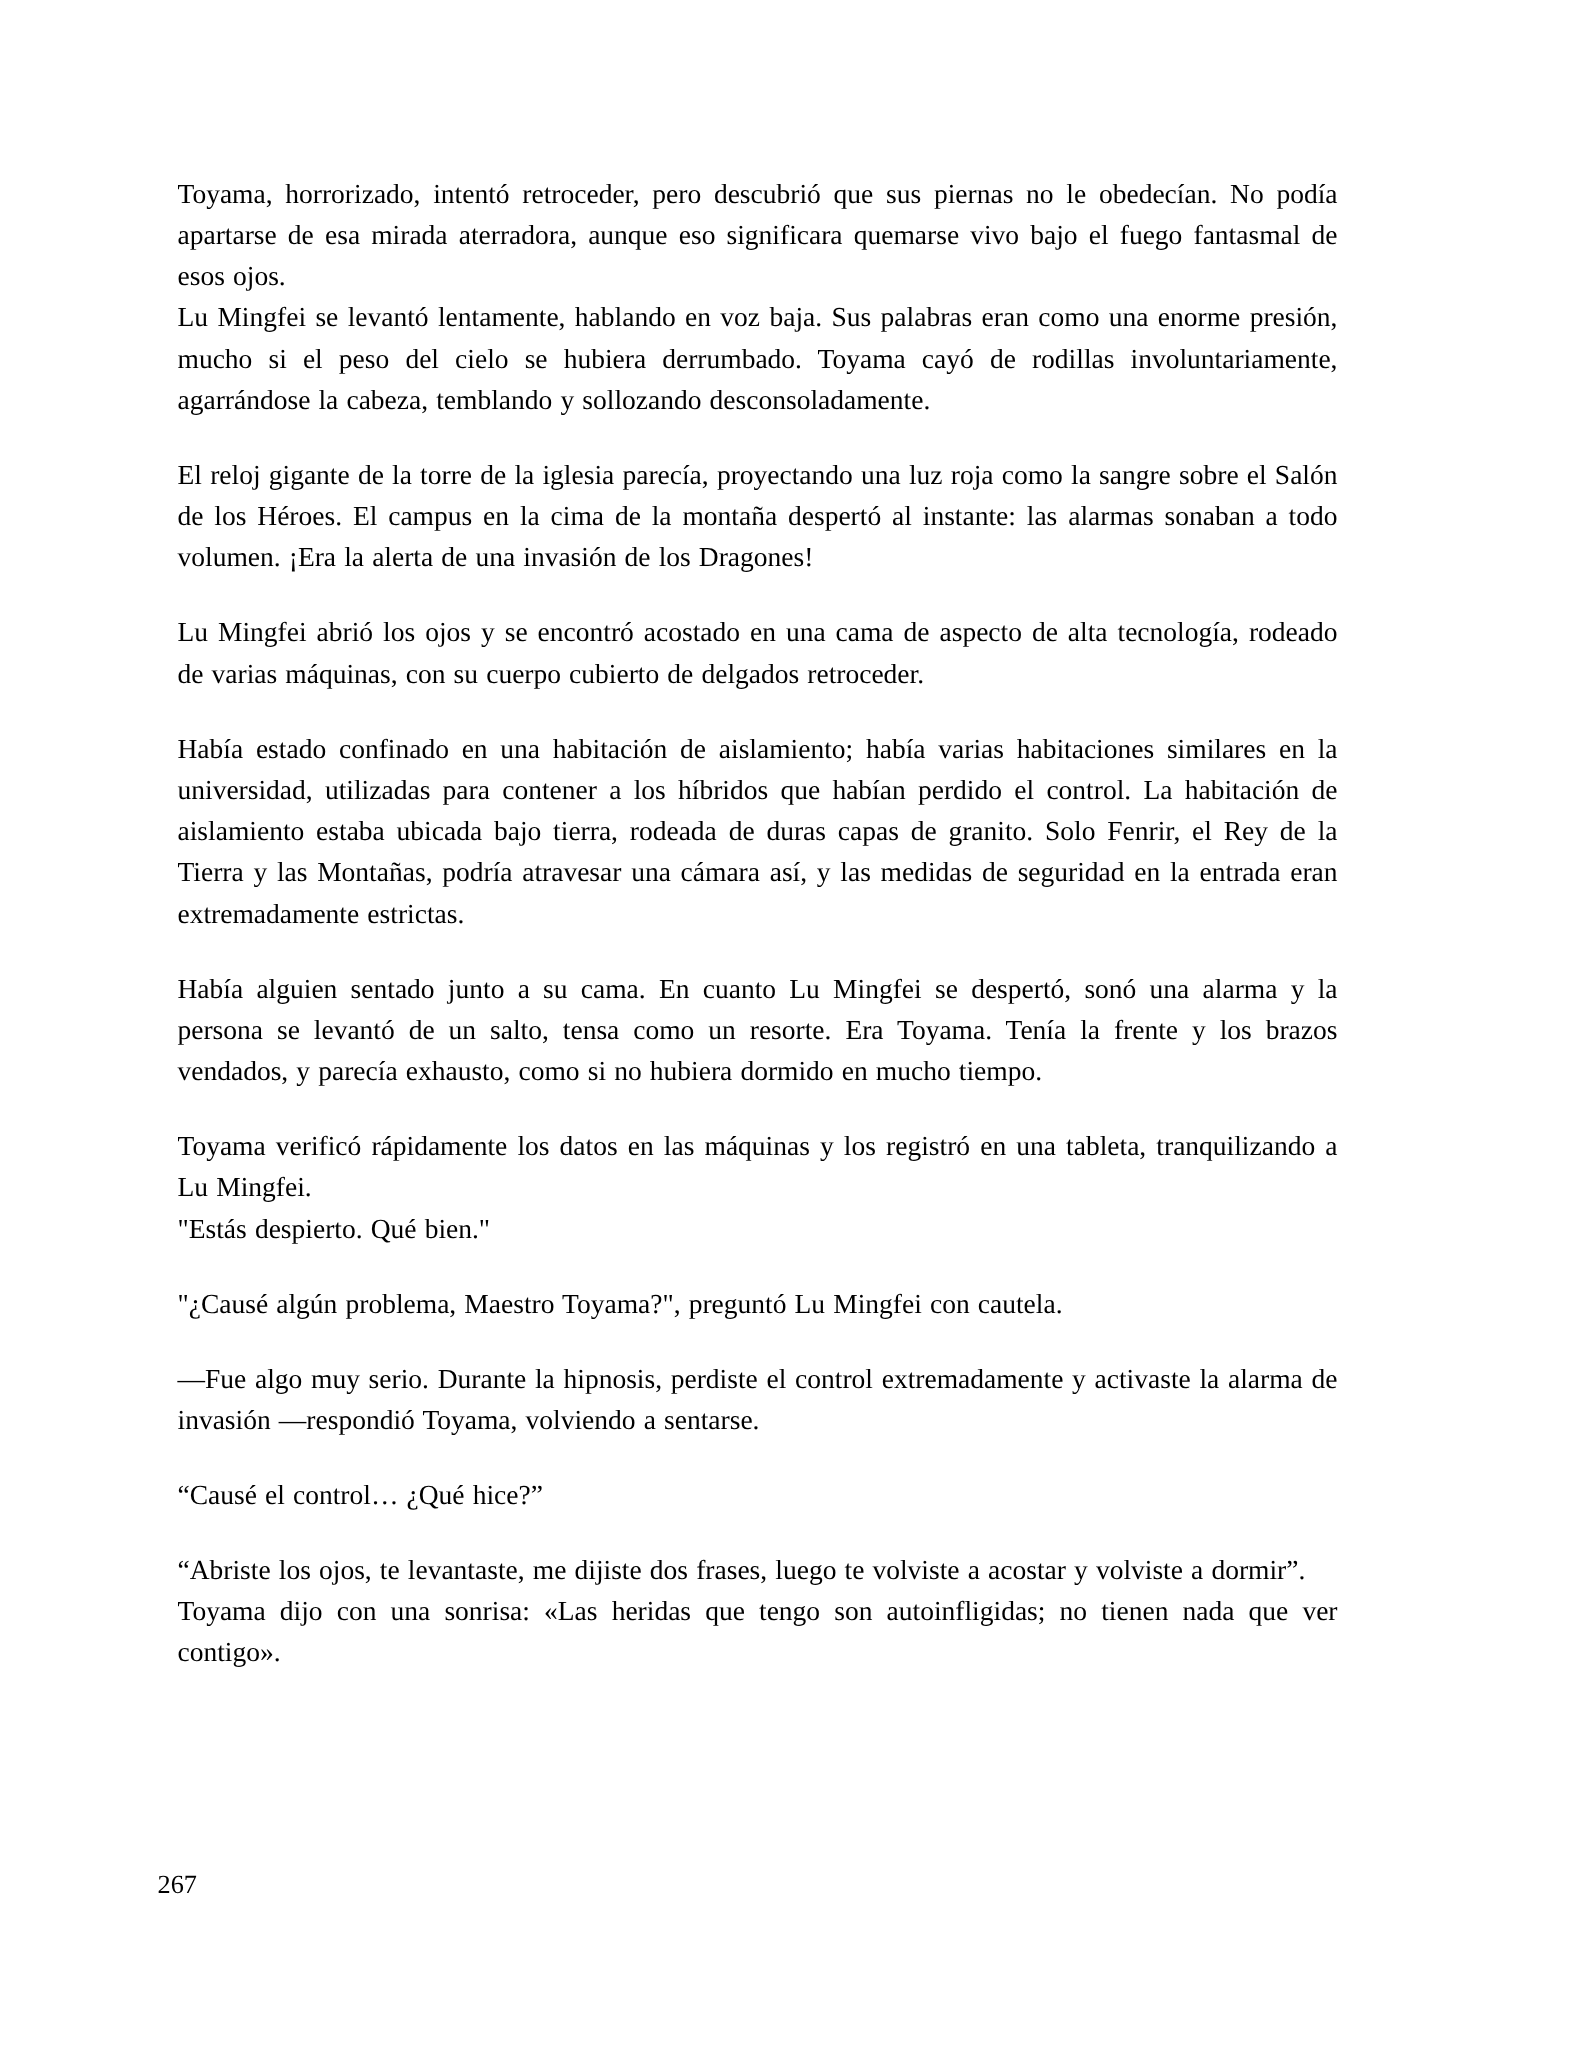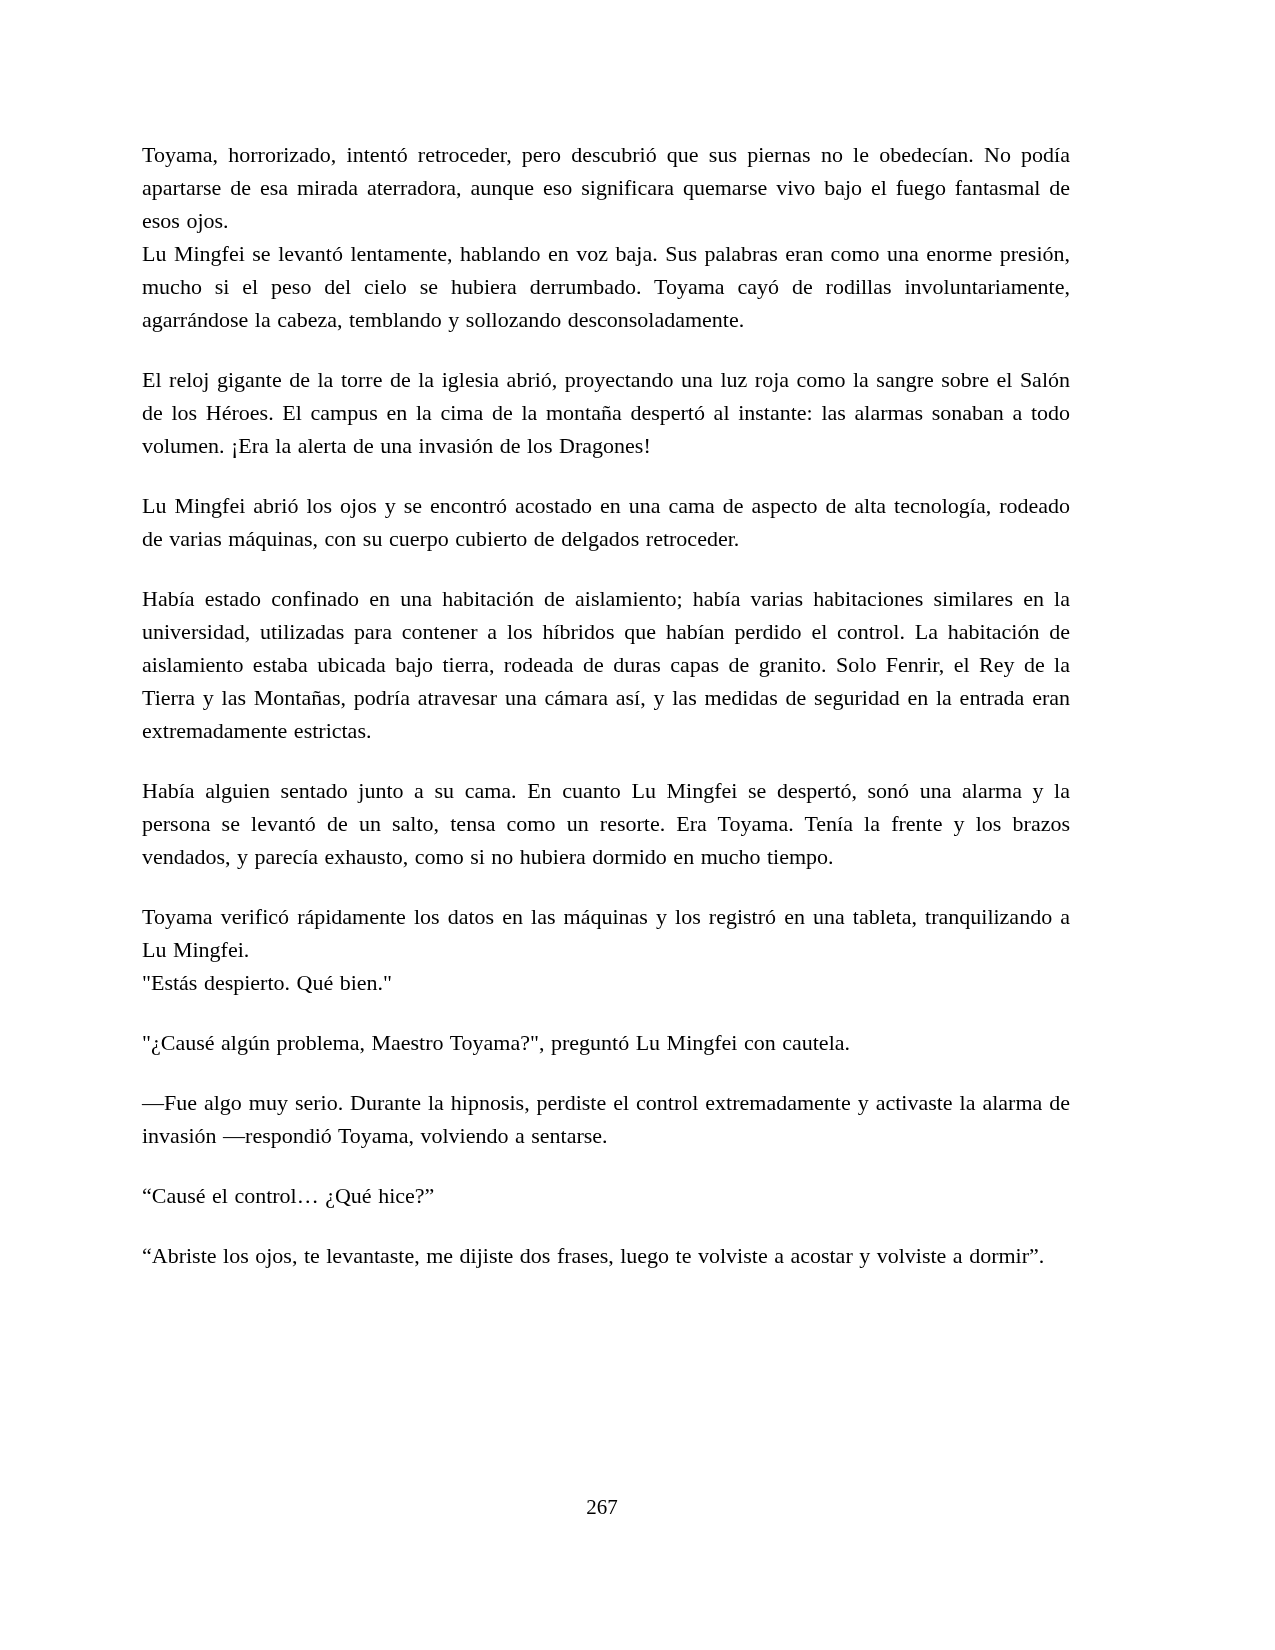--- a/index.html
+++ b/index.html
@@ -27,40 +27,41 @@
     font-size: 22px;
     line-height: 33px;
     text-align: justify;
     word-spacing: 1px;
   }
   .page-body p.group-start {
     margin-top: 27px;
   }
   .page-number {
     position: absolute;
-    left: 138px;
+    left: 126px;
     width: 928px;
     top: 1494px;
-    text-align: center;
+    text-align: left;
     font-size: 21px;
     line-height: 26px;
   }
 </style>
 </head>
 <body>
 
 <div class="page">
   <div class="page-body">
     <p>Toyama, horrorizado, intentó retroceder, pero descubrió que sus piernas no le obedecían. No podía apartarse de esa mirada aterradora, aunque eso significara quemarse vivo bajo el fuego fantasmal de esos ojos.</p>
     <p>Lu Mingfei se levantó lentamente, hablando en voz baja. Sus palabras eran como una enorme presión, mucho si el peso del cielo se hubiera derrumbado. Toyama cayó de rodillas involuntariamente, agarrándose la cabeza, temblando y sollozando desconsoladamente.</p>
-    <p class="group-start">El reloj gigante de la torre de la iglesia abrió, proyectando una luz roja como la sangre sobre el Salón de los Héroes. El campus en la cima de la montaña despertó al instante: las alarmas sonaban a todo volumen. ¡Era la alerta de una invasión de los Dragones!</p>
+    <p class="group-start">El reloj gigante de la torre de la iglesia parecía, proyectando una luz roja como la sangre sobre el Salón de los Héroes. El campus en la cima de la montaña despertó al instante: las alarmas sonaban a todo volumen. ¡Era la alerta de una invasión de los Dragones!</p>
     <p class="group-start">Lu Mingfei abrió los ojos y se encontró acostado en una cama de aspecto de alta tecnología, rodeado de varias máquinas, con su cuerpo cubierto de delgados retroceder.</p>
     <p class="group-start">Había estado confinado en una habitación de aislamiento; había varias habitaciones similares en la universidad, utilizadas para contener a los híbridos que habían perdido el control. La habitación de aislamiento estaba ubicada bajo tierra, rodeada de duras capas de granito. Solo Fenrir, el Rey de la Tierra y las Montañas, podría atravesar una cámara así, y las medidas de seguridad en la entrada eran extremadamente estrictas.</p>
     <p class="group-start">Había alguien sentado junto a su cama. En cuanto Lu Mingfei se despertó, sonó una alarma y la persona se levantó de un salto, tensa como un resorte. Era Toyama. Tenía la frente y los brazos vendados, y parecía exhausto, como si no hubiera dormido en mucho tiempo.</p>
     <p class="group-start">Toyama verificó rápidamente los datos en las máquinas y los registró en una tableta, tranquilizando a Lu Mingfei.</p>
     <p>"Estás despierto. Qué bien."</p>
     <p class="group-start">"¿Causé algún problema, Maestro Toyama?", preguntó Lu Mingfei con cautela.</p>
     <p class="group-start">—Fue algo muy serio. Durante la hipnosis, perdiste el control extremadamente y activaste la alarma de invasión —respondió Toyama, volviendo a sentarse.</p>
     <p class="group-start">“Causé el control… ¿Qué hice?”</p>
     <p class="group-start">“Abriste los ojos, te levantaste, me dijiste dos frases, luego te volviste a acostar y volviste a dormir”.</p>
+    <p>Toyama dijo con una sonrisa: «Las heridas que tengo son autoinfligidas; no tienen nada que ver contigo».</p>
   </div>
   <div class="page-number">267</div>
 </div>
 
 </body></html>

